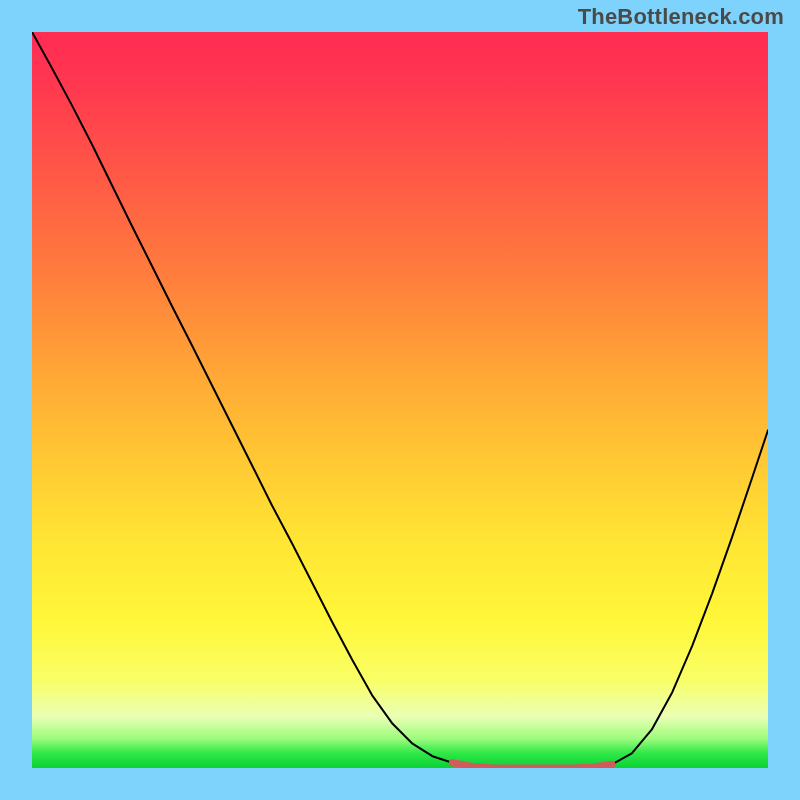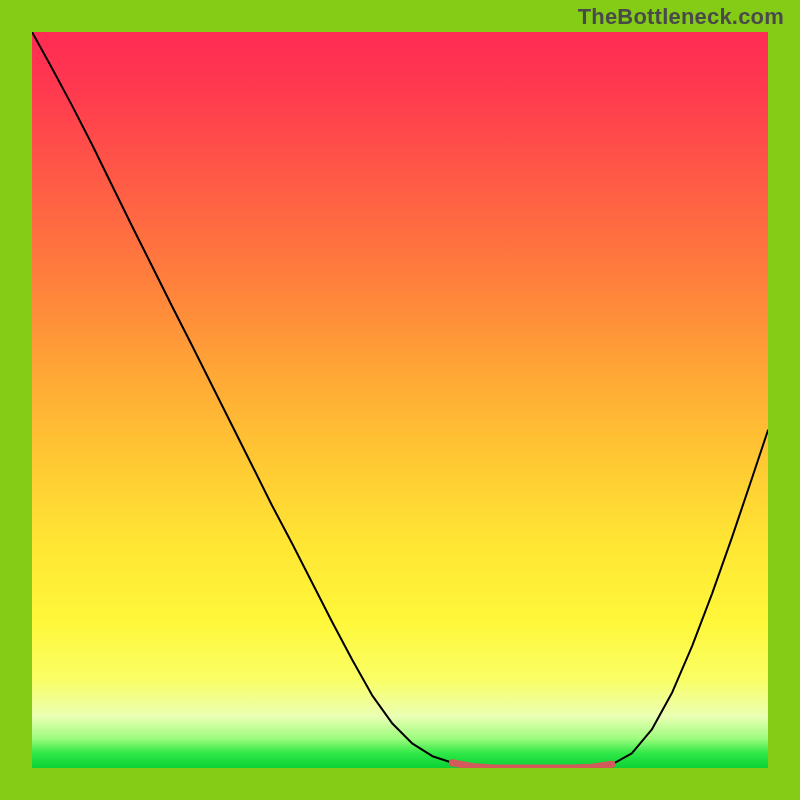--- a/index.html
+++ b/index.html
@@ -1,17 +1,17 @@
 <!DOCTYPE html>
 <html><head>
 <meta charset="utf-8">
 <style>
   * { margin: 0; padding: 0; box-sizing: border-box; }
   html, body { width: 800px; height: 800px; overflow: hidden; background: #000; }
-  .frame { position: relative; width: 800px; height: 800px; background: #84cc16; }
+  .frame { position: relative; width: 800px; height: 800px; background: #7dd3fc; }
   .watermark {
     position: absolute;
     top: 4px;
     right: 16px;
     font-family: Arial, Helvetica, sans-serif;
     font-size: 22px;
     font-weight: 600;
     color: #4a4a4a;
     letter-spacing: 0.2px;
     z-index: 10;

